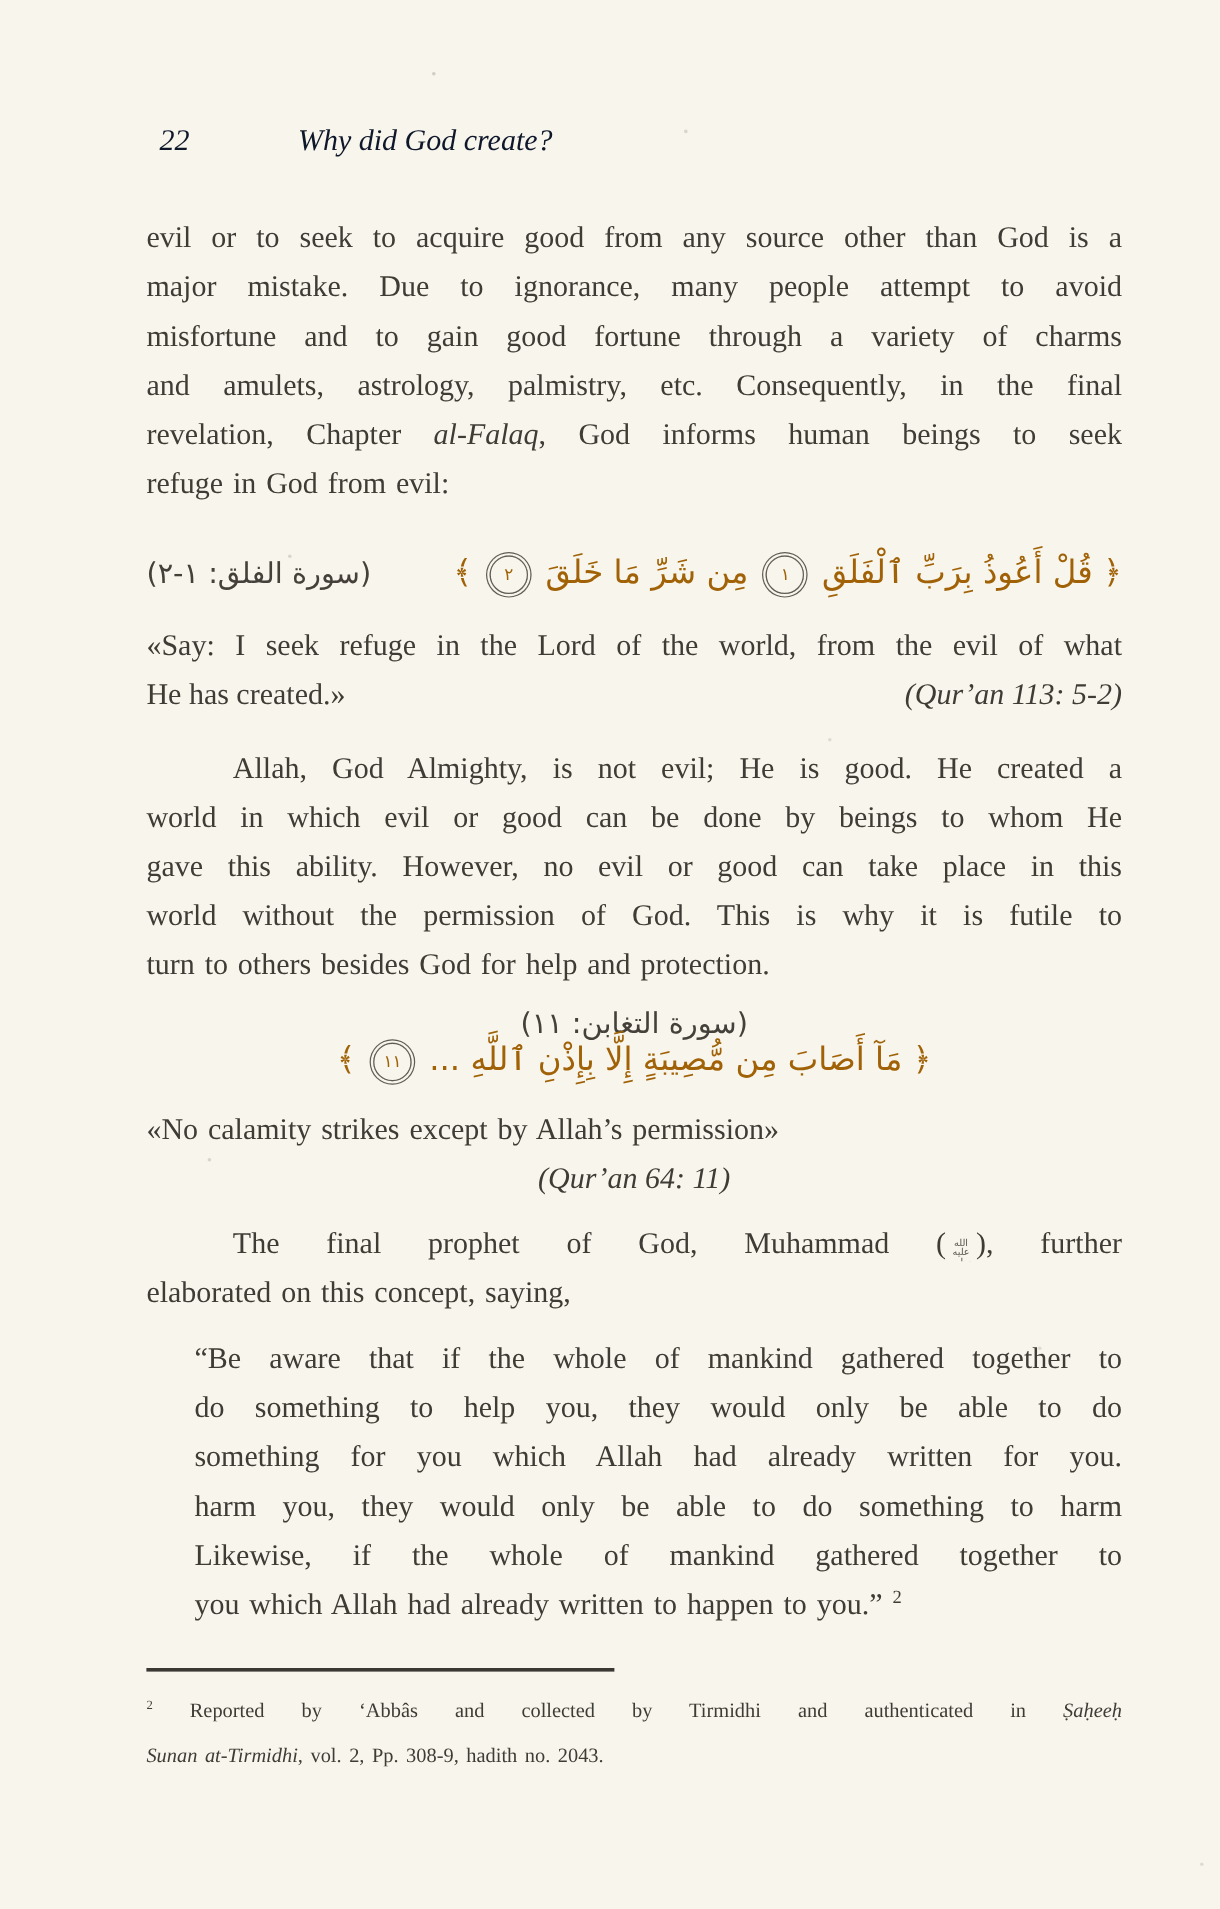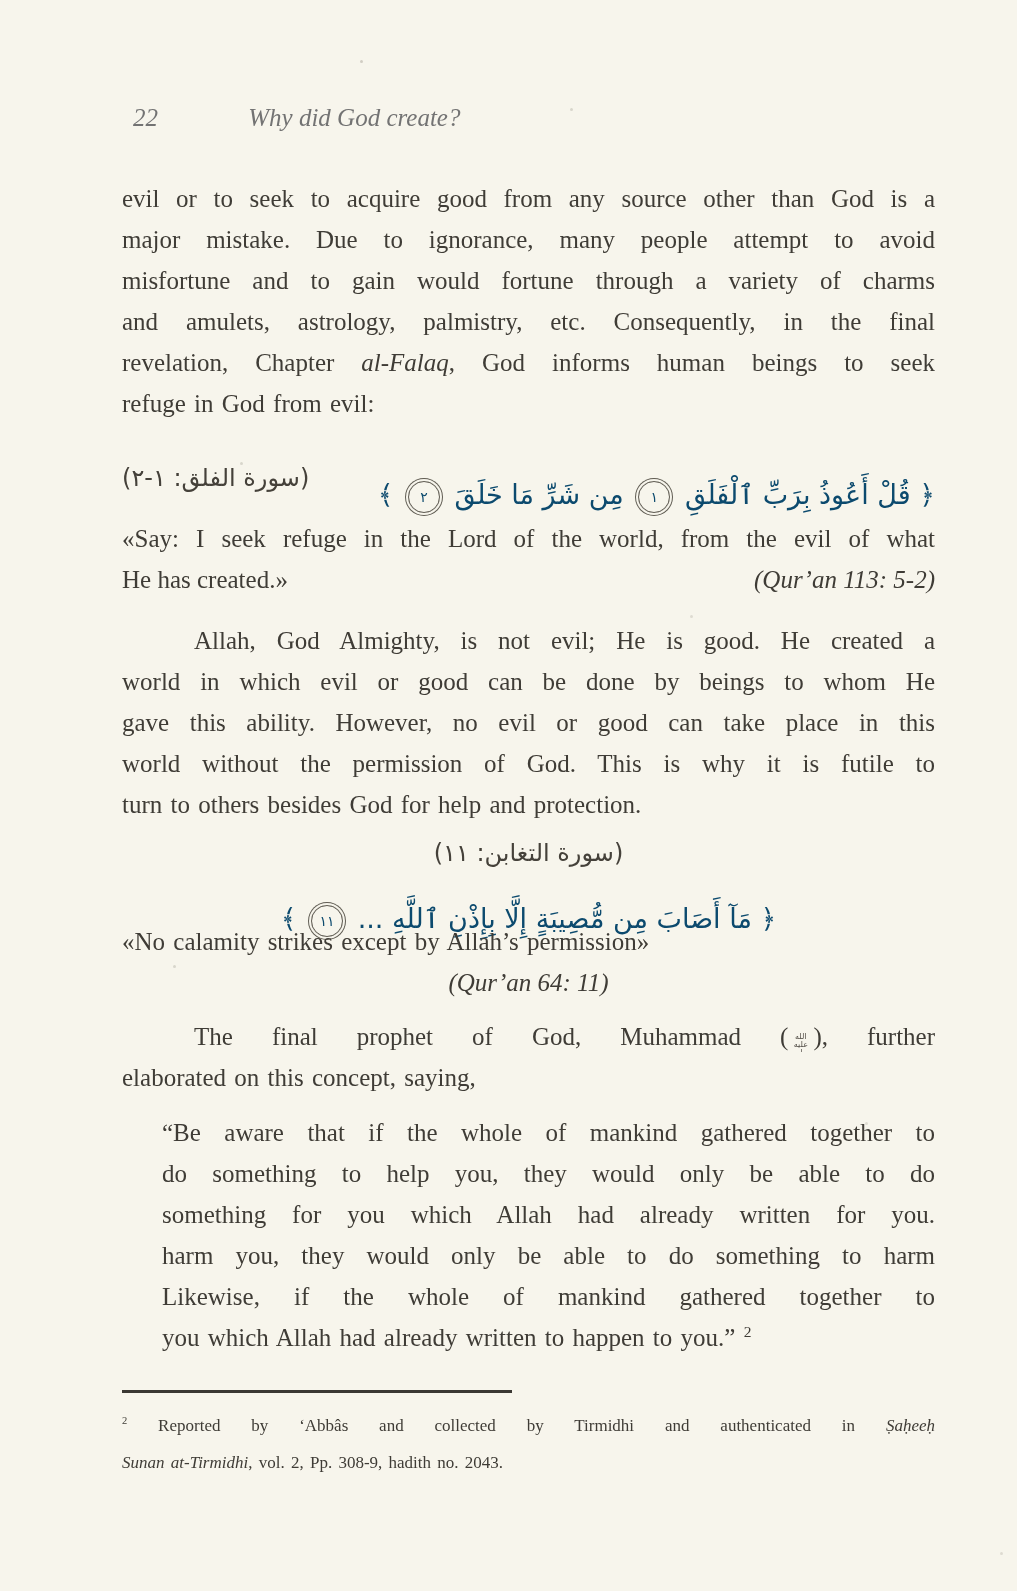--- a/index.html
+++ b/index.html
@@ -22,21 +22,21 @@
                -187px 905px rgba(110,104,90,.22),
                 505px 1062px rgba(110,104,90,.18),
                 120px 1275px rgba(110,104,90,.2),
                 640px 1492px rgba(110,104,90,.18);
     left:360px;top:60px;
   }
   .running-head{
     margin:103px 0 0 133px;
     font-style:italic;
     font-size:25px;line-height:30px;
-    color:#737373;
+    color:#0f172a;
   }
   .running-head .title{margin-left:84px;}
   .content-block{
     margin-left:122px;width:813px;
     font-size:25px;line-height:41px;
   }
   .line{text-align:justify;text-align-last:justify;word-spacing:1px;}
   .line.nj{text-align-last:left;word-spacing:2px;}
   .line.ind{text-indent:72px;}
   .it{font-style:italic;}
@@ -54,21 +54,21 @@
     margin-left:122px;width:813px;
   }
   .verse-row.v1{margin-top:22px;height:64px;}
   .verse-row.v2{margin-top:14px;height:62px;flex-direction:column;}
   .cite-ar{
     font-family:"DejaVu Sans", sans-serif;
     font-size:24px;direction:rtl;color:#45413a;flex:0 0 auto;
   }
   .ayah-text{
     font-family:"DejaVu Sans", sans-serif;
-    font-size:27px;direction:rtl;color:#0c4a6e;flex:0 0 auto;margin-top:36px;
+    font-size:27px;direction:rtl;color:#a16207;flex:0 0 auto;
   }
   .ay{
     display:inline-flex;align-items:center;justify-content:center;
     width:30px;height:30px;border:1px solid #5f5b52;border-radius:50%;
     box-shadow:0 0 0 2px #f7f5ec, 0 0 0 3px #5f5b52;
     font-size:14px;margin:0 6px;vertical-align:middle;
   }
   .split{display:flex;justify-content:space-between;}
   .rightline{text-align:center;}
   .cite-en{font-style:italic;}
@@ -88,21 +88,21 @@
   <div class="speck"></div>
 
   <header class="running-head">
     <span class="folio">22</span>
     <span class="title">Why did God create?</span>
   </header>
 
   <section class="content-block s-p1">
       <div class="line">evil or to seek to acquire good from any source other than God is a</div>
       <div class="line">major mistake. Due to ignorance, many people attempt to avoid</div>
-      <div class="line">misfortune and to gain would fortune through a variety of charms</div>
+      <div class="line">misfortune and to gain good fortune through a variety of charms</div>
       <div class="line">and amulets, astrology, palmistry, etc. Consequently, in the final</div>
       <div class="line">revelation, Chapter <span class="it">al-Falaq</span>, God informs human beings to seek</div>
       <div class="line nj">refuge in God from evil:</div>
     </section>
 
   <div class="verse-row v1">
     <span class="cite-ar" dir="rtl">(سورة الفلق: ١-٢)</span>
     <span class="ayah-text" dir="rtl">﴿ قُلْ أَعُوذُ بِرَبِّ ٱلْفَلَقِ <span class="ay">١</span> مِن شَرِّ مَا خَلَقَ <span class="ay">٢</span> ﴾</span>
   </div>
 

